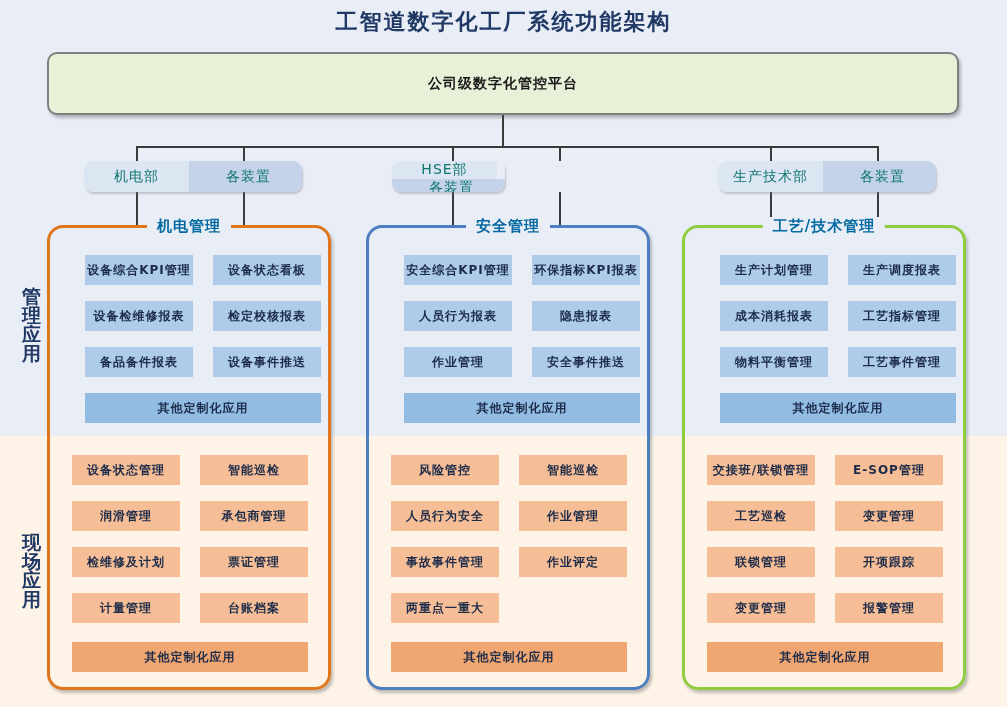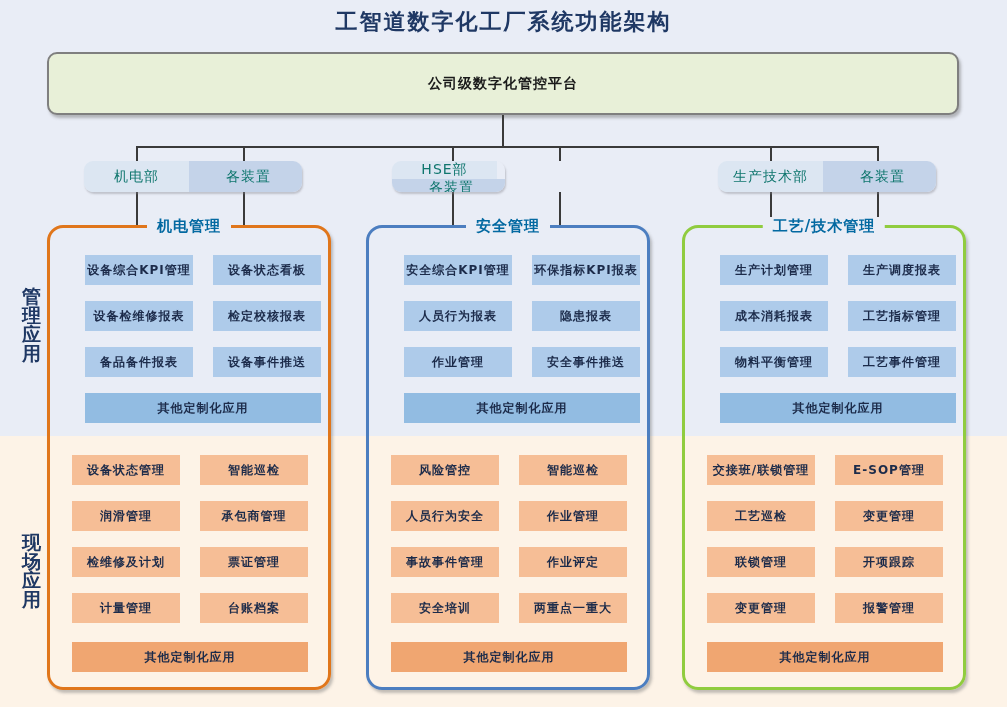--- a/index.html
+++ b/index.html
@@ -164,21 +164,20 @@
       <div class="box mgmt-box">安全事件推送</div>
       <div class="box mgmt-box wide">其他定制化应用</div>
     </div>
     <div class="grid field">
       <div class="box field-box">风险管控</div>
       <div class="box field-box">智能巡检</div>
       <div class="box field-box">人员行为安全</div>
       <div class="box field-box">作业管理</div>
       <div class="box field-box">事故事件管理</div>
       <div class="box field-box">作业评定</div>
-      <div class="box field-box">安全培训</div>
       <div class="box field-box">两重点一重大</div>
       <div class="box field-box wide">其他定制化应用</div>
     </div>
   </div>
 
   <div class="column" style="left: 682px; --accent: #90CC3F;">
     <span class="col-header">工艺/技术管理</span>
     <div class="grid mgmt">
       <div class="box mgmt-box">生产计划管理</div>
       <div class="box mgmt-box">生产调度报表</div>

